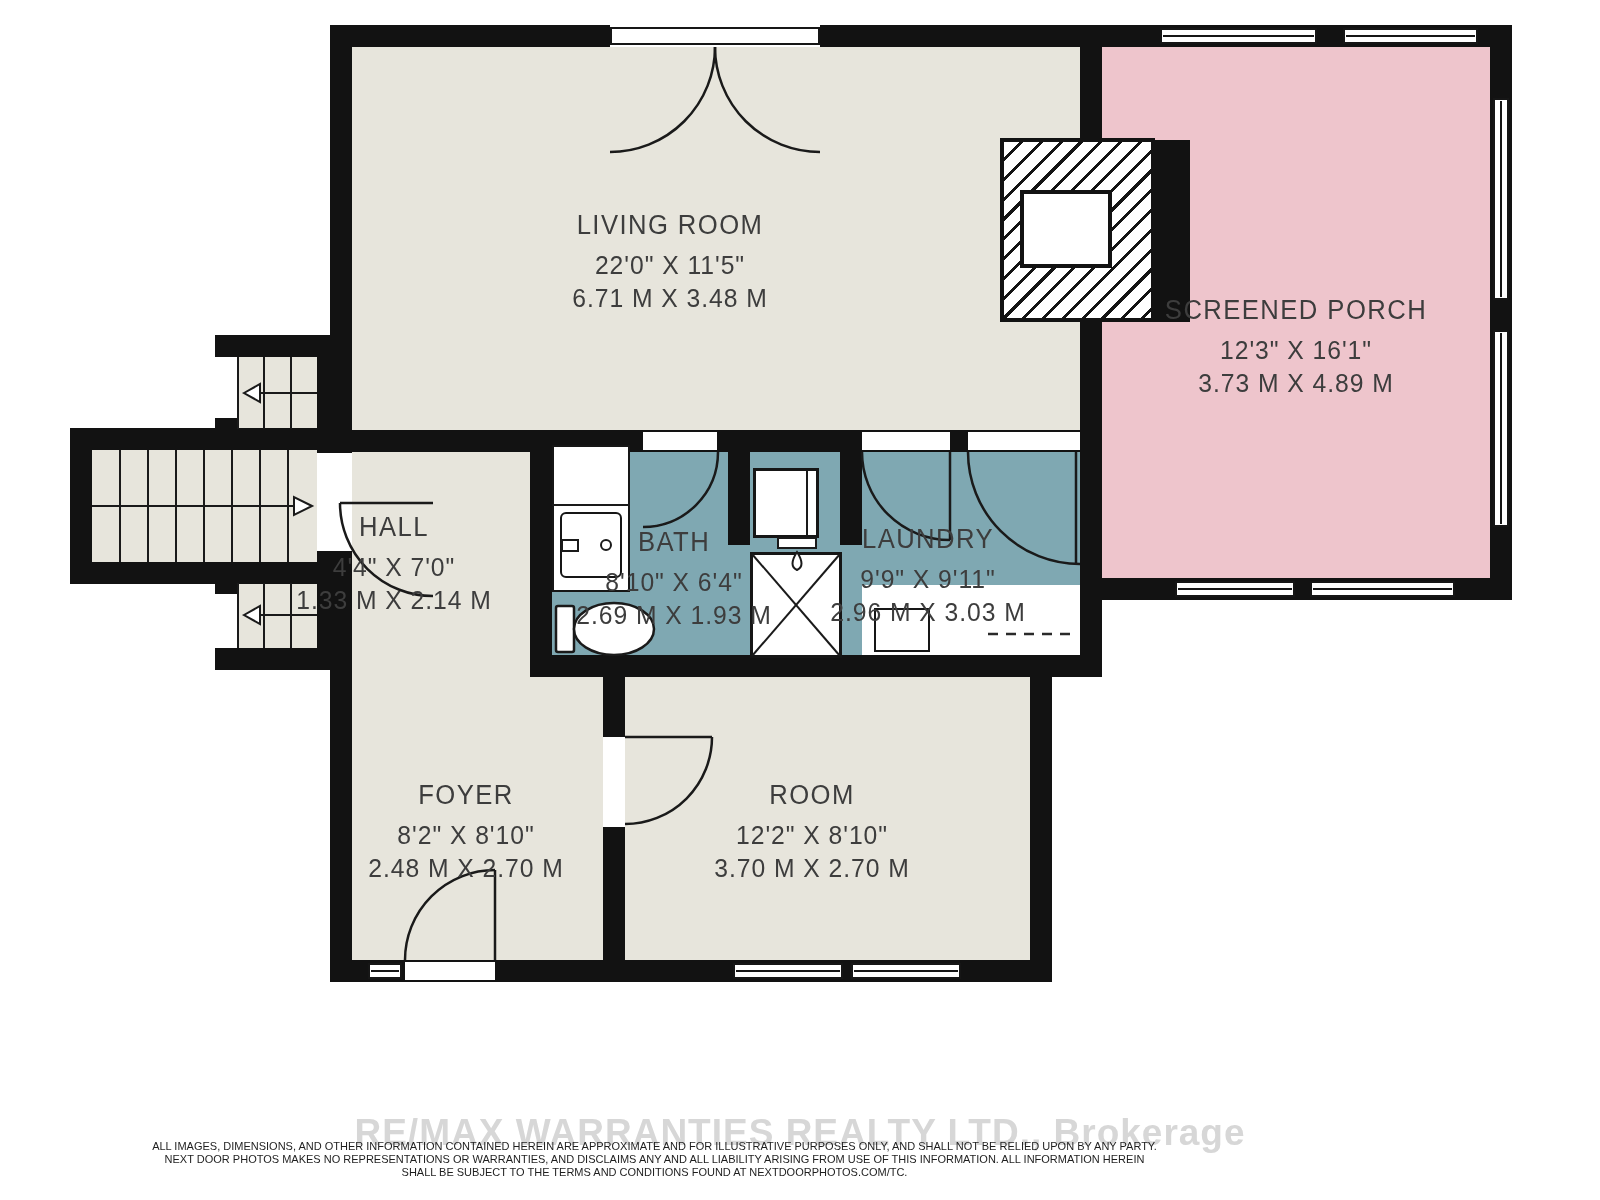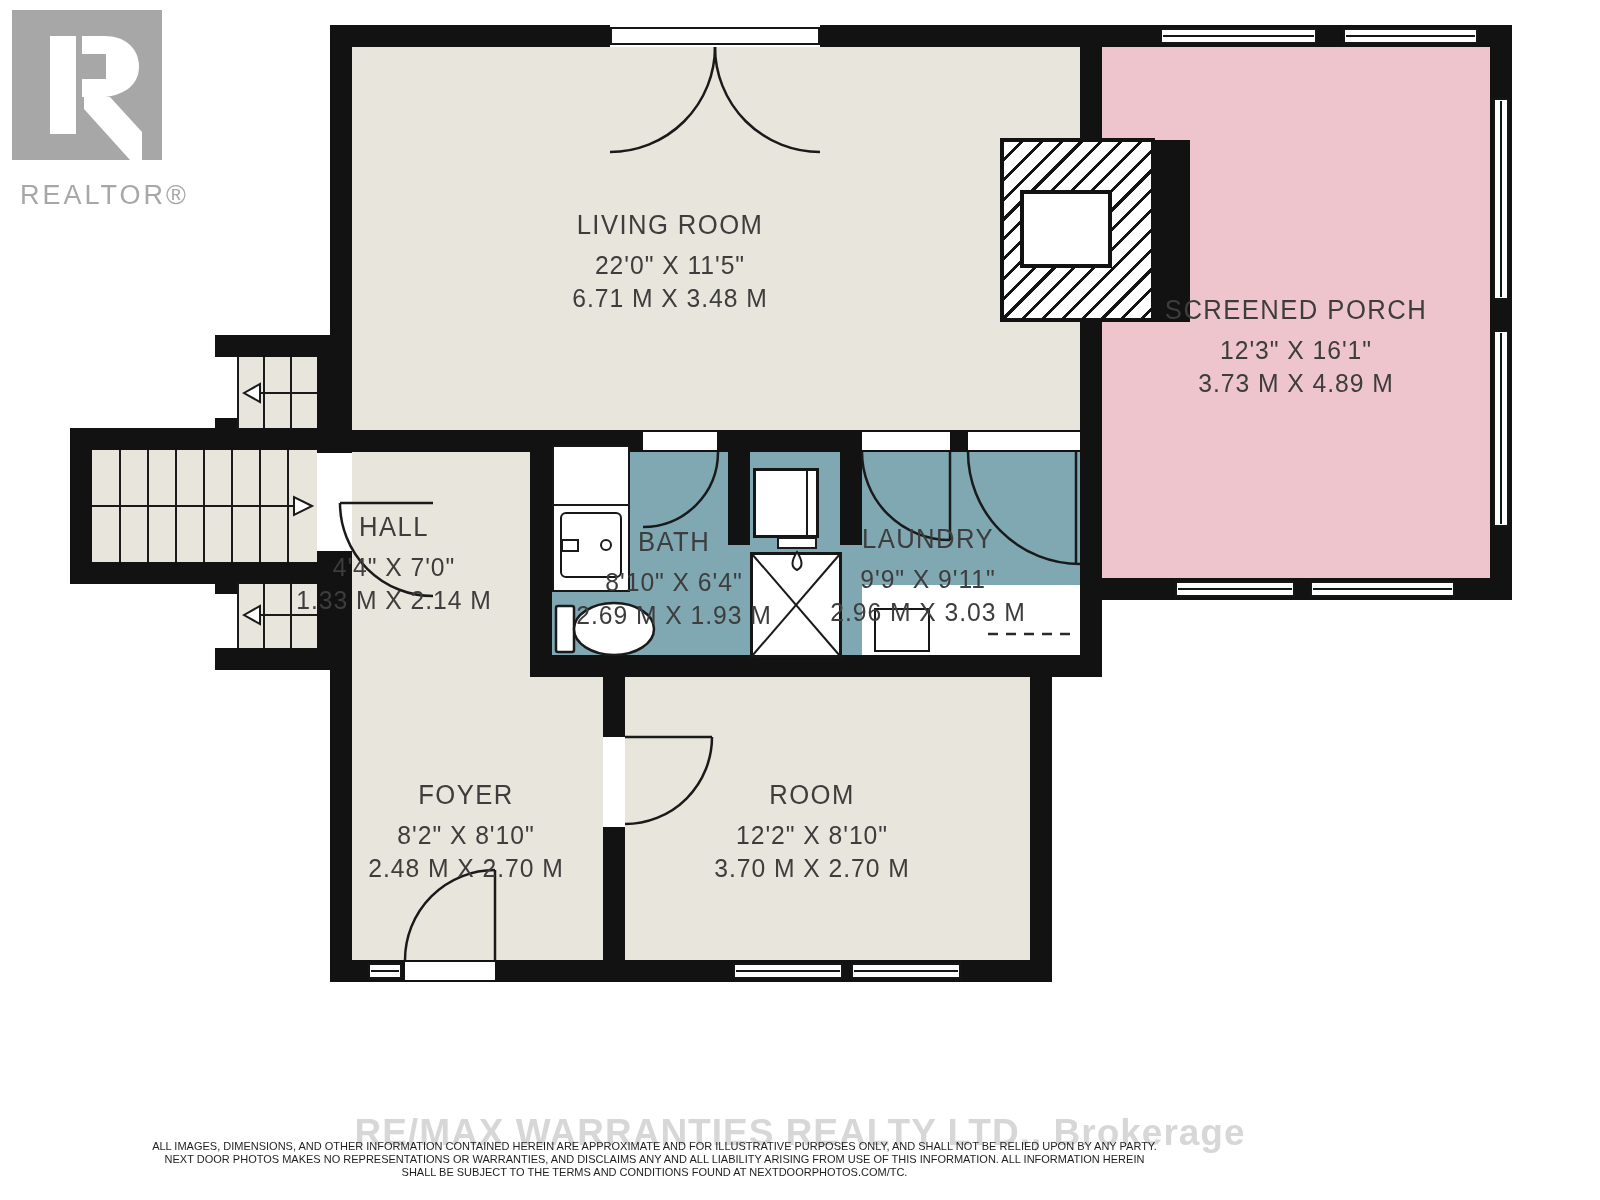--- a/index.html
+++ b/index.html
@@ -215,30 +215,20 @@
     <div class="rname">FOYER</div>
     <div class="rdim">8'2" X 8'10"</div>
     <div class="rdim">2.48 M X 2.70 M</div>
   </div>
   <div class="room-label" style="left:612px;top:780px;">
     <div class="rname">ROOM</div>
     <div class="rdim">12'2" X 8'10"</div>
     <div class="rdim">3.70 M X 2.70 M</div>
   </div>
 
-  <div class="abs" style="left:12px;top:10px;width:190px;height:210px;">
-    <svg width="150" height="150" viewBox="0 0 150 150">
-      <rect width="150" height="150" fill="#a7a7a7"></rect>
-      <rect x="38" y="26" width="26" height="98" fill="#ffffff"></rect>
-      <path d="M70 26 H92 C114 26 127 39 127 57 C127 74 113 85 93 87 L70 87 Z" fill="#ffffff"></path>
-      <rect x="70" y="44" width="24" height="25" fill="#a7a7a7"></rect>
-      <polygon points="72,87 98,87 130,122 130,150 118,150 72,99" fill="#ffffff"></polygon>
-    </svg>
-    <div class="logo-word">REALTOR®</div>
-  </div>
 
   <div>
     <div class="watermark" style="top:1112px;">RE/MAX WARRANTIES REALTY LTD., Brokerage</div>
     <div class="disc" style="top:1140px;">ALL IMAGES, DIMENSIONS, AND OTHER INFORMATION CONTAINED HEREIN ARE APPROXIMATE AND FOR ILLUSTRATIVE PURPOSES ONLY, AND SHALL NOT BE RELIED UPON BY ANY PARTY.</div>
     <div class="disc" style="top:1153px;text-align:center;">NEXT DOOR PHOTOS MAKES NO REPRESENTATIONS OR WARRANTIES, AND DISCLAIMS ANY AND ALL LIABILITY ARISING FROM USE OF THIS INFORMATION. ALL INFORMATION HEREIN</div>
     <div class="disc" style="top:1166px;">SHALL BE SUBJECT TO THE TERMS AND CONDITIONS FOUND AT NEXTDOORPHOTOS.COM/TC.</div>
   </div>
 
 </div>
 

